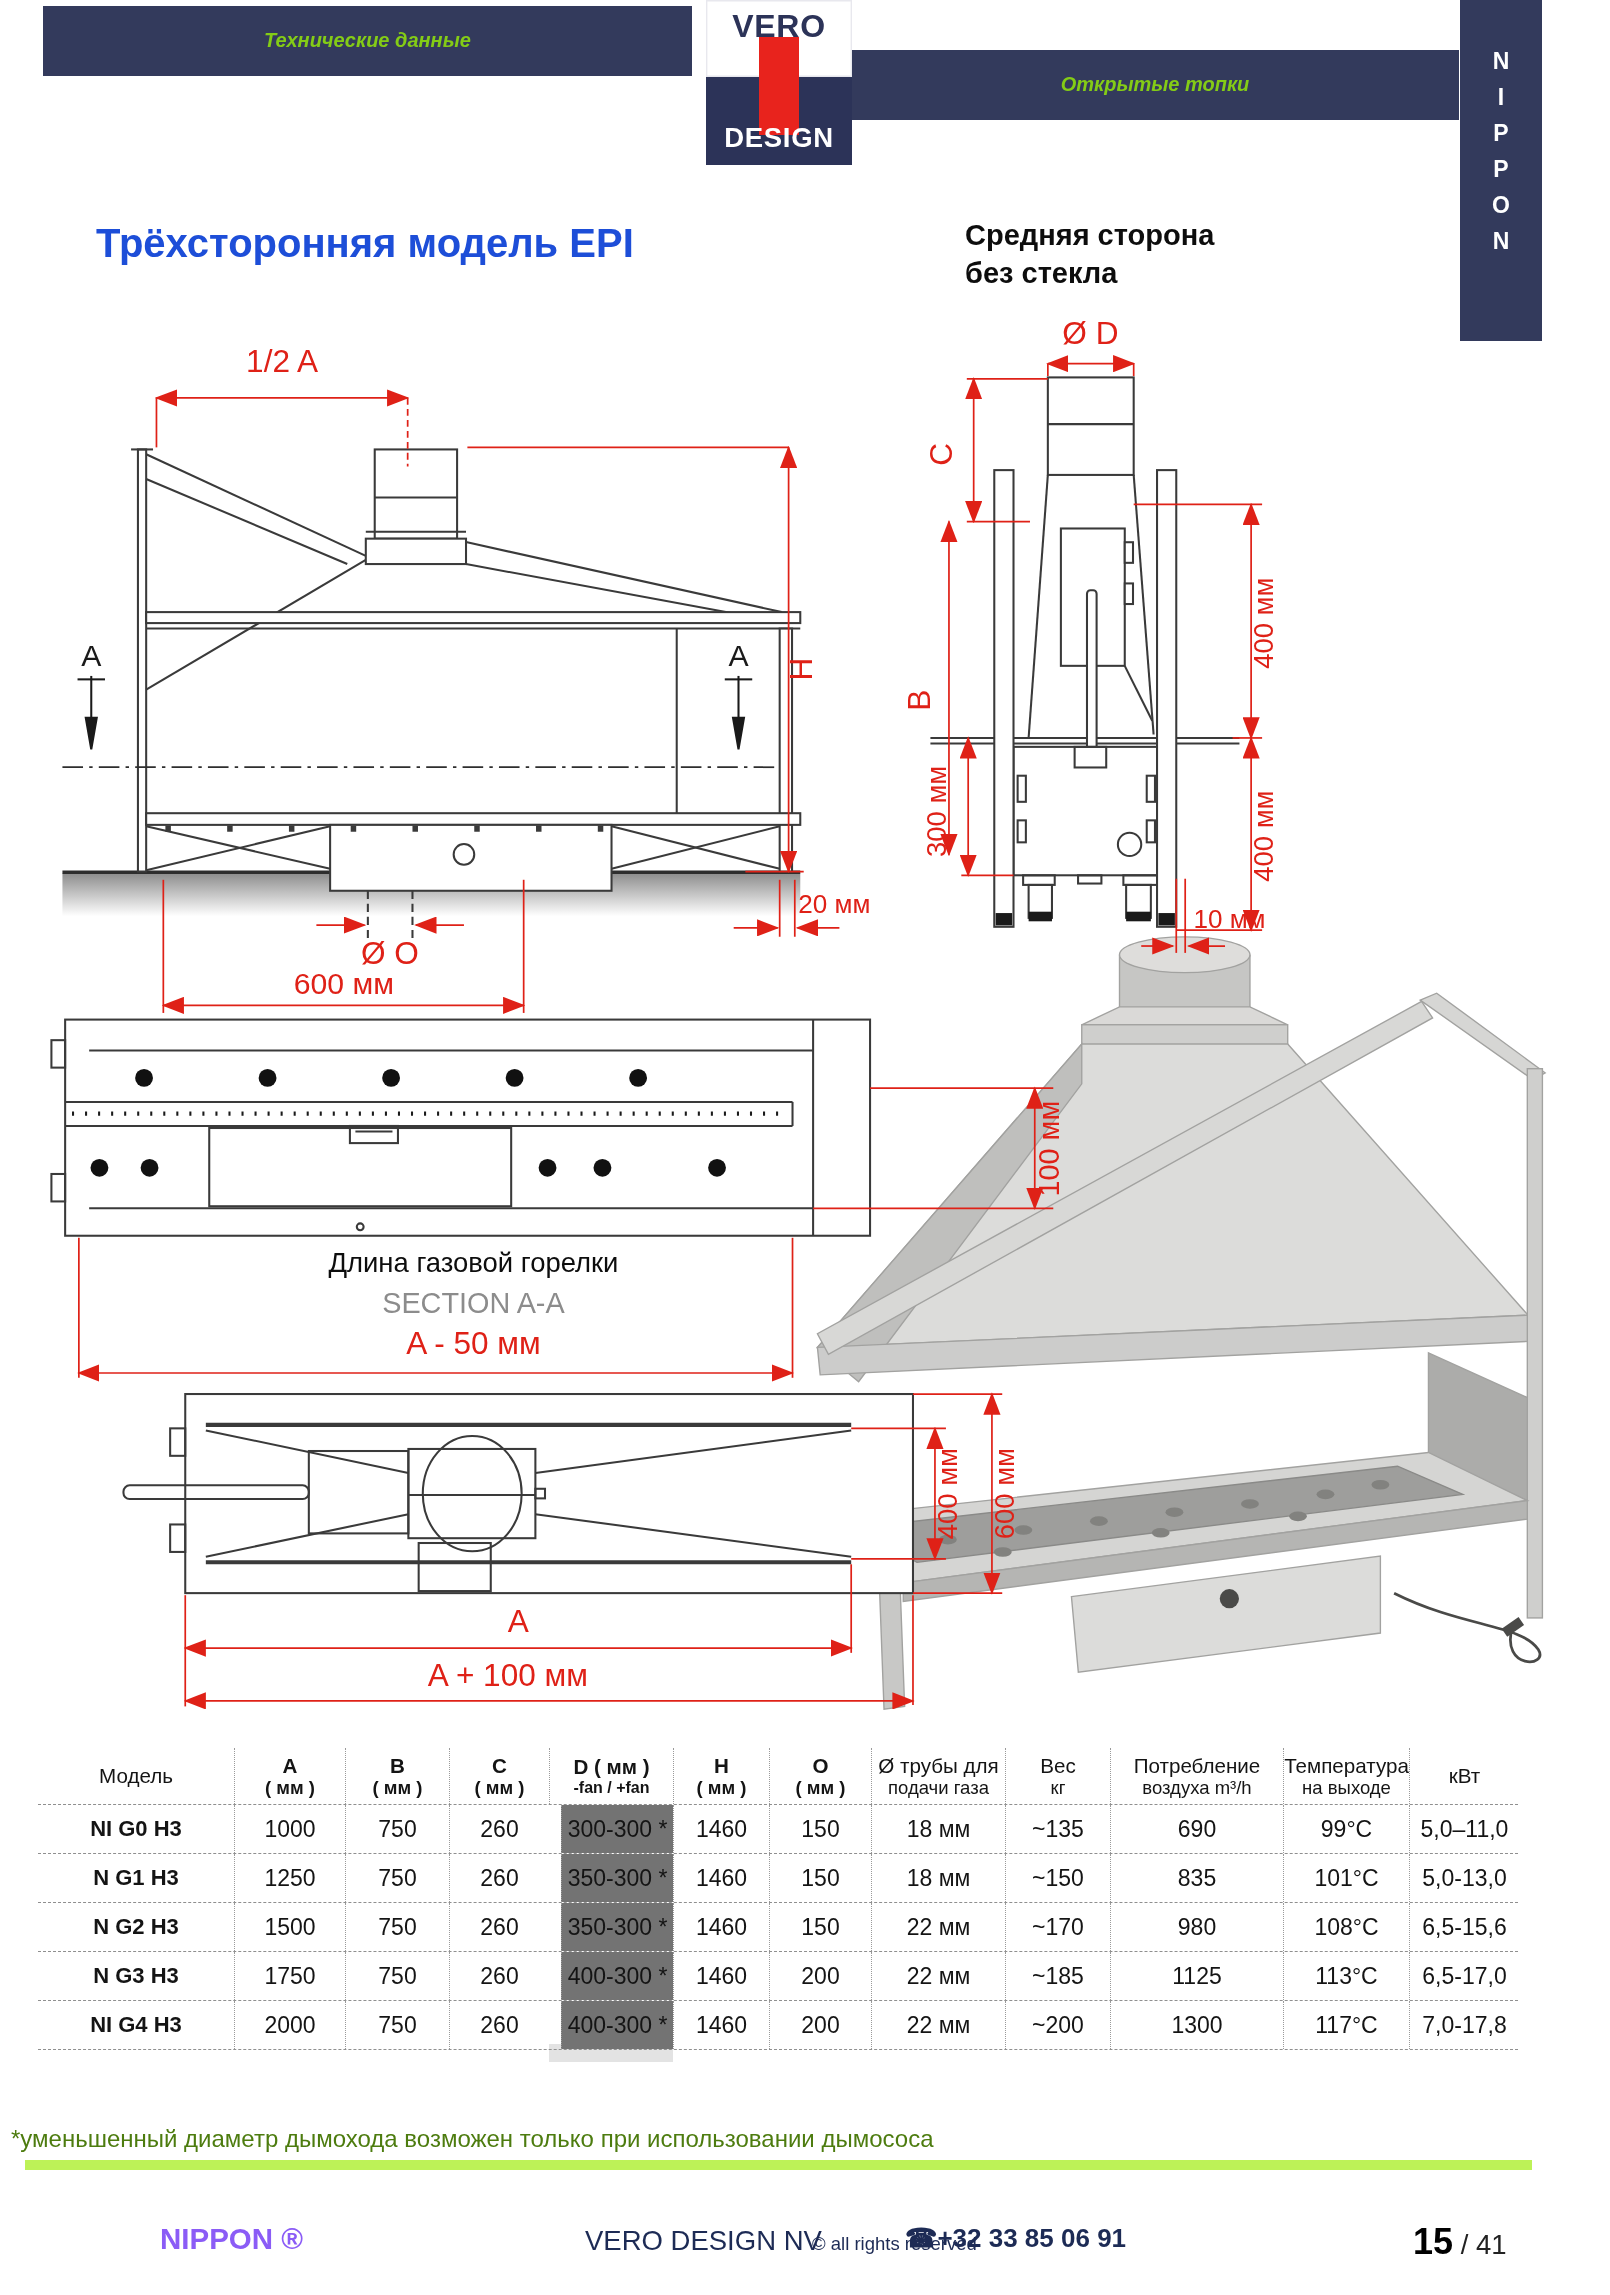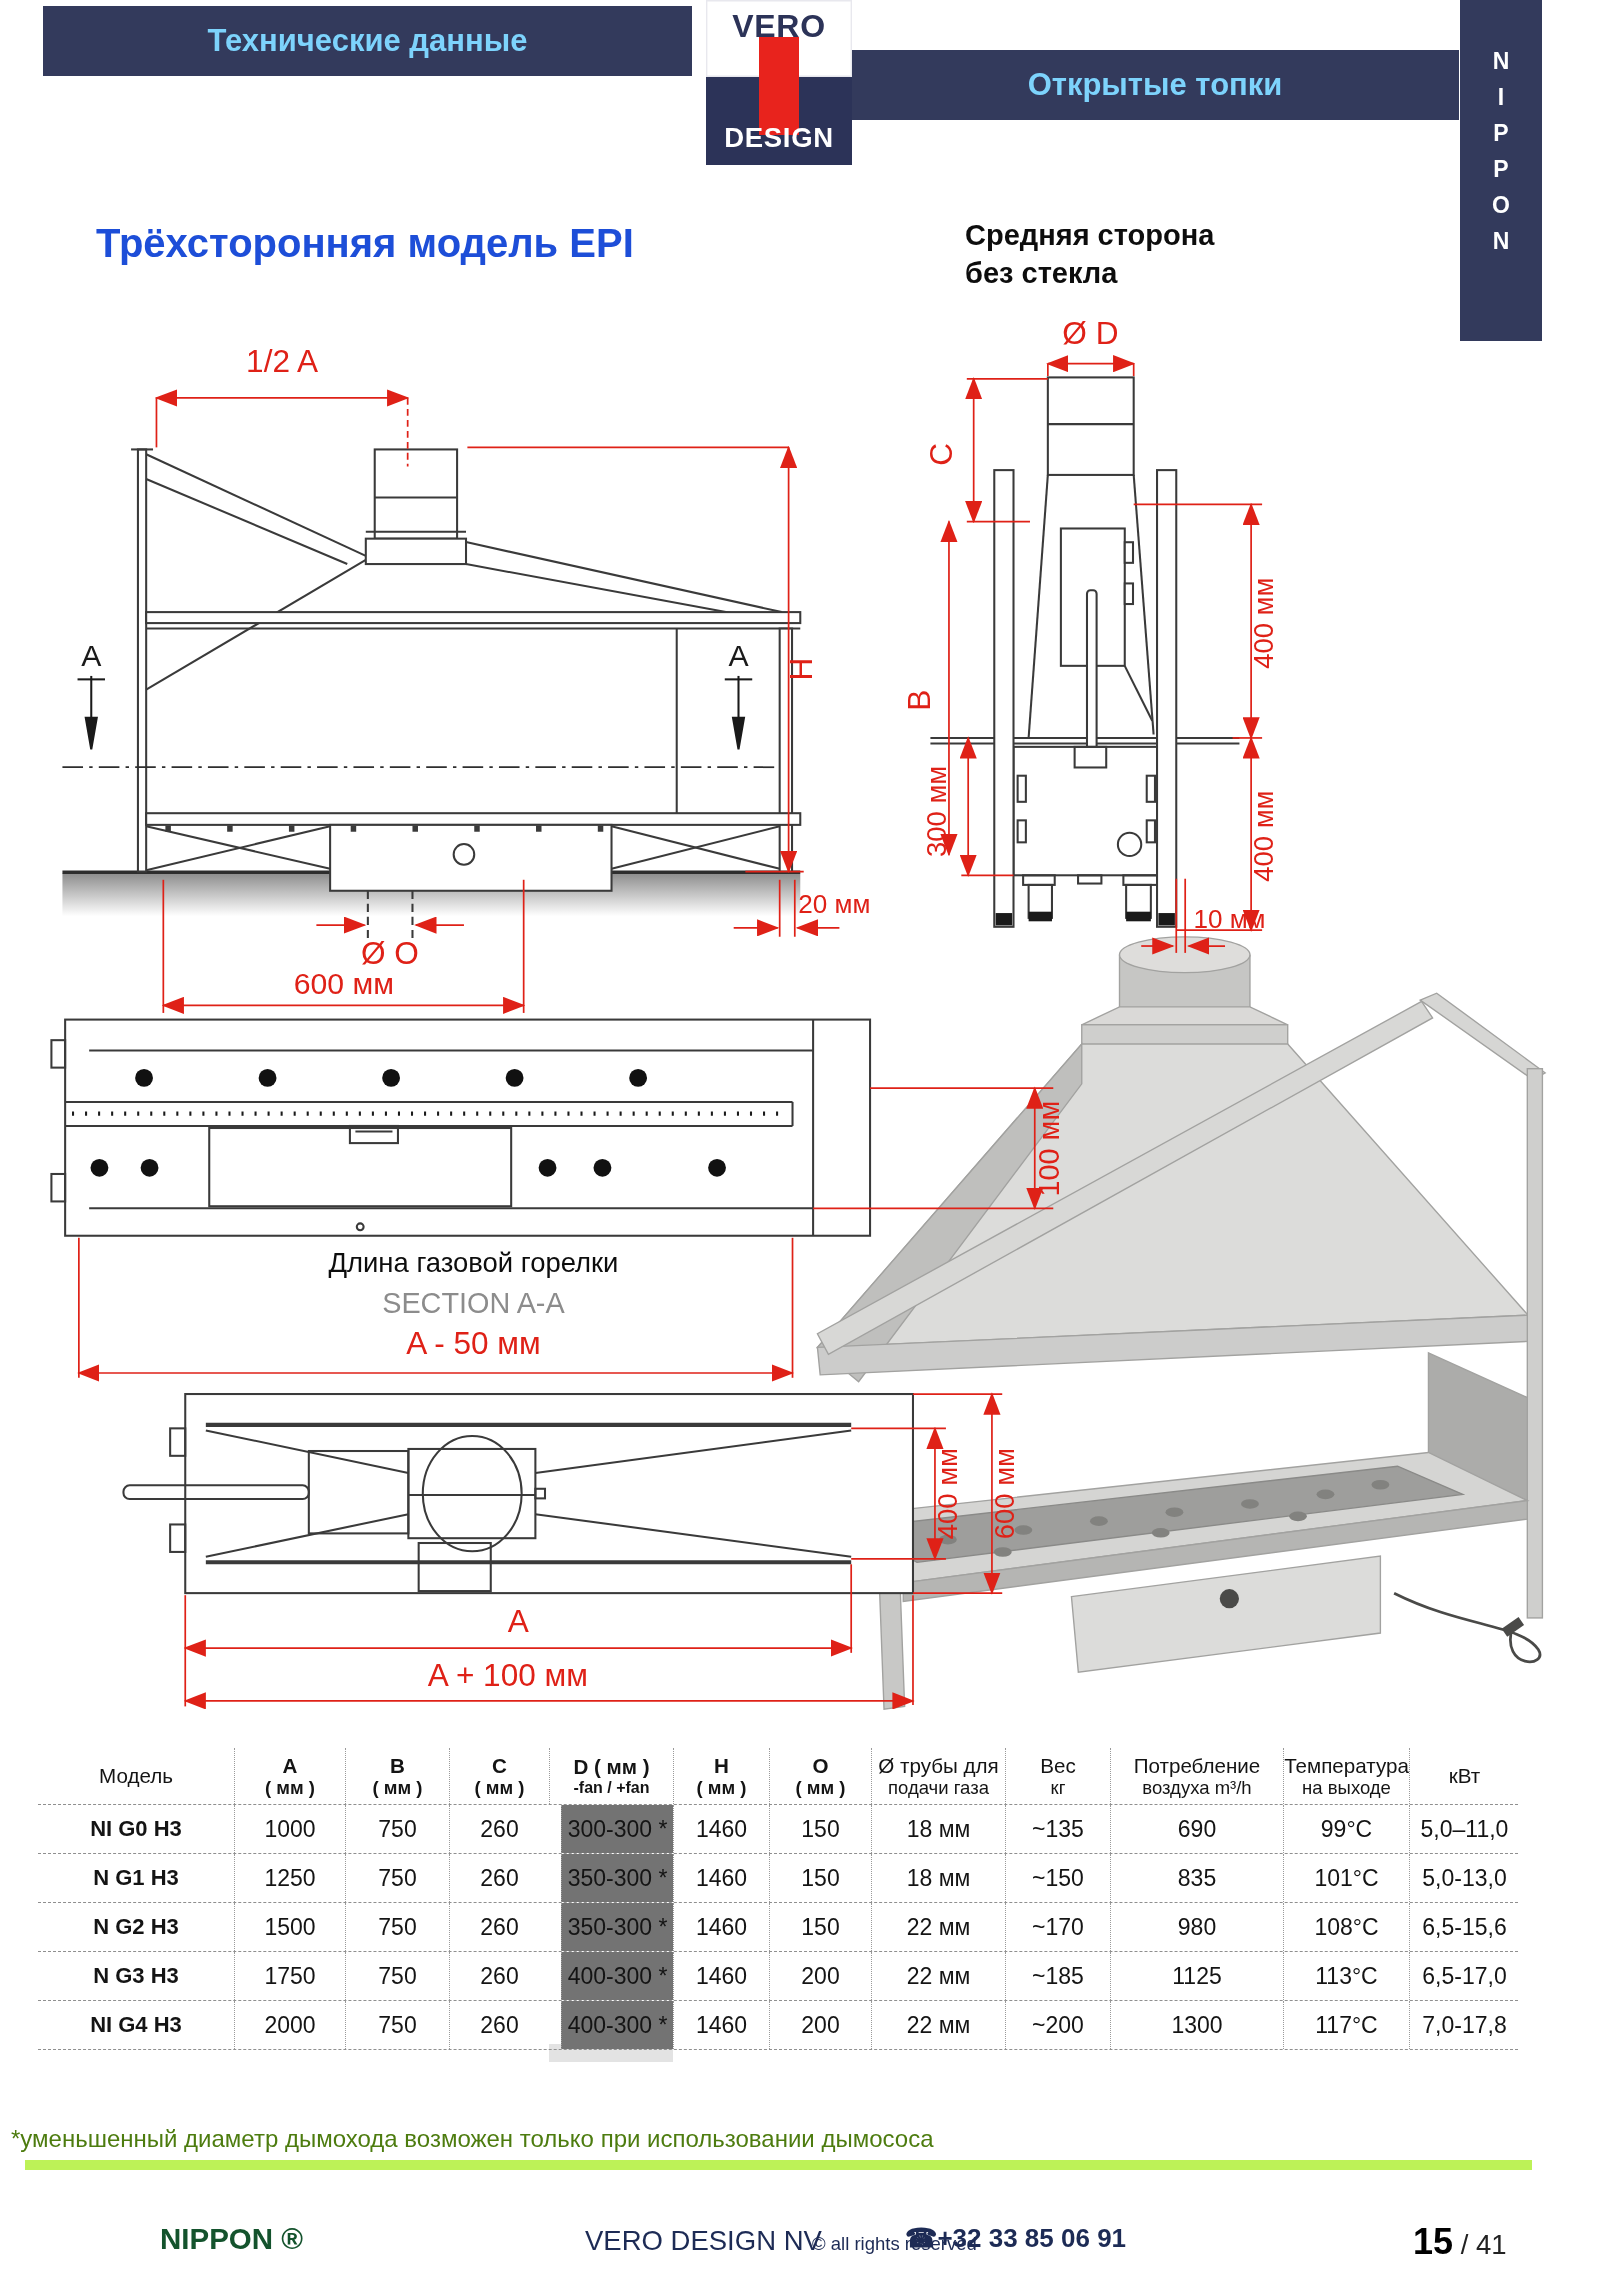--- a/index.html
+++ b/index.html
@@ -2,21 +2,21 @@
 <html style="font-size:11px"><head>
 <meta charset="utf-8">
 <style>
   html,body{margin:0;padding:0;background:#ffffff;}
   .page{position:relative;width:1610px;height:2295px;background:#fff;overflow:hidden;
         font-family:"Liberation Sans", sans-serif;color:#111;}
   
   .hbar{position:absolute;top:5.5px;height:70px;background:#333a5c;display:flex;align-items:center;justify-content:center;}
   .hbar-left{left:43px;width:649px;}
   .hbar-right{left:851px;width:608px;margin-top:44px;}
-  .hbar span{color:#7dd3fc;font-size:31px;font-weight:bold;}
+  .hbar span{color:#84cc16;font-size:20px;font-weight:bold;font-style:italic;}
   .logo{position:absolute;left:706px;top:0;width:174px;height:165px;}
   .logo .white{position:absolute;left:0;top:0;width:146px;height:77px;background:#fff;box-shadow:0 0 0 1.4px #e8e8ee inset;}
   .logo .navy{position:absolute;left:0;top:77px;width:146px;height:88px;background:#2c3358;}
   .logo .vero{position:absolute;left:0;top:8.2px;width:146px;text-align:center;color:#2c3358;font-size:32px;font-weight:900;letter-spacing:0.7px;}
   .logo .design{position:absolute;left:0;top:122px;width:146px;text-align:center;color:#fff;font-size:27.5px;font-weight:900;letter-spacing:0.7px;}
   .logo .red{position:absolute;left:53px;top:37px;width:40px;height:98px;background:#e8231d;}
   .sidebar{position:absolute;left:1460px;top:0;width:82px;height:341px;background:#333a5c;
            display:flex;flex-direction:column;align-items:center;justify-content:flex-start;padding-top:43px;box-sizing:border-box;}
   .sidebar span{color:#fff;font-size:23px;font-weight:bold;line-height:36px;}
   
@@ -37,21 +37,21 @@
   .th.dimcol{font-weight:bold;}
   .trow > div + div{border-left:1.4px dotted #9a9a9a;}
   .td{display:flex;align-items:center;justify-content:center;font-size:23px;color:#141414;}
   .td.model{font-weight:bold;font-size:22px;}
   .td.dcol{background:#737373;margin-left:12px;}
   .th.dcol-h .sub{font-size:16px;}
   .d-ext{position:absolute;left:549px;top:2044px;width:124px;height:18px;background:#e3e3e3;z-index:1;}
   
   .footnote{position:absolute;left:11px;top:2125px;font-size:24px;color:#4d7c0f;}
   .greenbar{position:absolute;left:25px;top:2160px;width:1507px;height:10.3px;background:#bdf257;}
-  .f-brand{position:absolute;left:160px;top:2222px;font-size:29.5px;font-weight:bold;color:#14532d;}
+  .f-brand{position:absolute;left:160px;top:2222px;font-size:29.5px;font-weight:bold;color:#8b5cf6;}
   .f-company{position:absolute;left:585px;top:2225px;font-size:27.5px;color:#1d2b55;}
   .f-rights{position:absolute;left:812px;top:2233px;font-size:18.5px;color:#1d2b55;}
   .f-phone{position:absolute;left:905px;top:2223px;font-size:26px;color:#1d2b55;font-weight:bold;}
   .f-page{position:absolute;left:1413px;top:2221px;font-size:27.5px;color:#222;}
   .f-page b{font-size:36px;color:#000;}
 </style>
 </head>
 <body>
 
 <div class="page">

